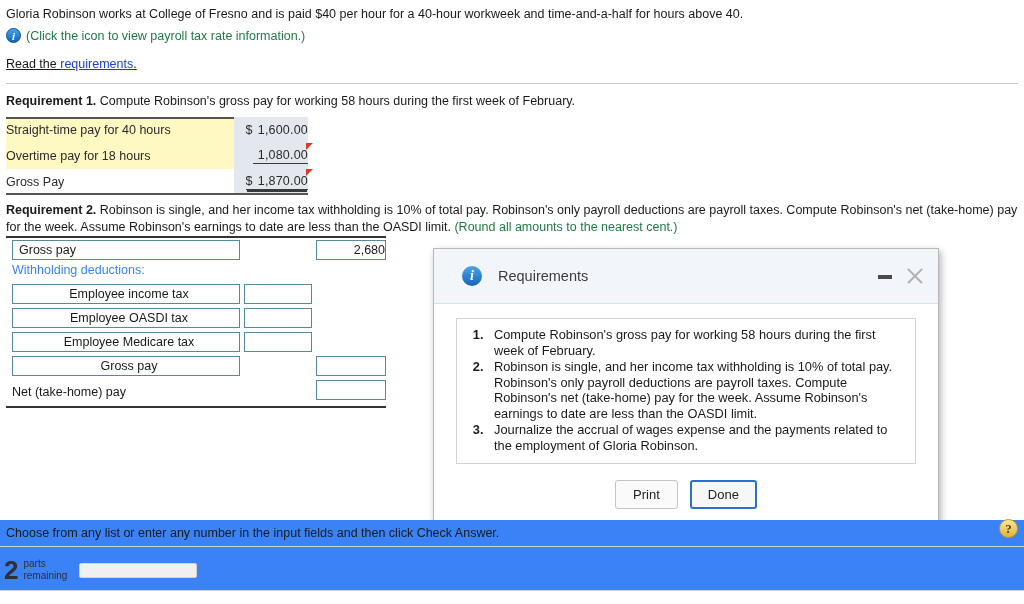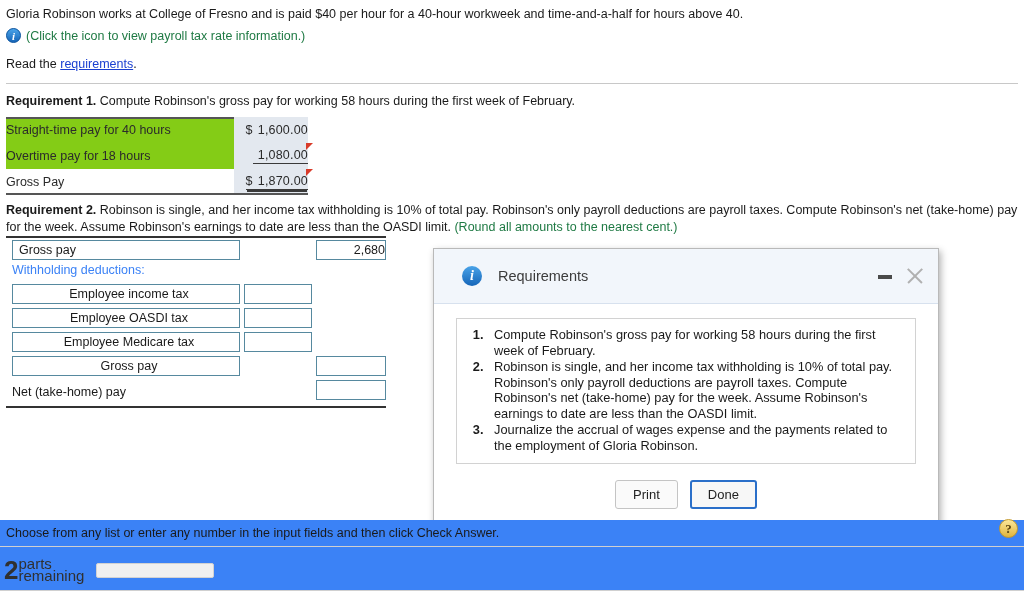--- a/index.html
+++ b/index.html
@@ -20,32 +20,32 @@
   .info-icon {
     width:15px; height:15px; border-radius:50%;
     background:#1f7fd0;
     background-image:linear-gradient(#4aa3e8,#1565b8);
     color:#fff; font-size:11px; font-weight:bold; font-style:italic;
     font-family:"Liberation Serif", serif;
     display:flex; align-items:center; justify-content:center;
     border:1px solid #1458a0; cursor:pointer; flex:0 0 auto;
   }
   .green-note { color:#1f7a44; font-size:12.5px; }
-  .read-line { margin-top:14px; font-size:12.5px; }
+  .read-line { margin-top:14px; font-size:12.5px;text-decoration:underline; }
   .link { color:#1a3fd0; text-decoration:underline; cursor:pointer; }
   .hr-top { position:absolute; left:6px; top:83px; width:1012px; height:1px; background:#c8c8c8; }
 
   
   .req-head { font-size:12.5px; line-height:17px; }
   .req-head b { font-weight:bold; }
   #req1 { position:absolute; left:6px; top:93px; width:1010px; }
 
   table.t1 { border-collapse:collapse; margin-top:7px; }
   table.t1 td { font-size:12.5px; color:#2b2b2b; padding:0; height:26px; vertical-align:middle; }
-  td.lab1 { width:228px; background:#84cc16; padding-left:8px; }
+  td.lab1 { width:228px; background:#fef9c3; padding-left:8px; }
   td.lab1.white { background:#ffffff; }
   td.val1 { width:74px; background:#e3e8ef; text-align:right; padding-right:6px; position:relative; white-space:nowrap; }
   .t1wrap { position:relative; width:302px; }
   .t1-rule-top { position:absolute; left:0; top:0; width:302px; height:2px; background:#555; }
   .t1-rule-bot { position:absolute; left:0; bottom:0; width:302px; height:2px; background:#555; }
   .money { letter-spacing:0.2px; }
   .money .dol { margin-right:5px; }
   .uline { display:inline-block; border-bottom:1px solid #3a3a3a; padding-bottom:1px; }
   .dline { display:inline-block; border-bottom:1px solid #3a3a3a; padding-bottom:1px;
            box-shadow:0 3px 0 -1px #3a3a3a; }
@@ -134,21 +134,21 @@
     background-image:linear-gradient(#fbe79a,#e0b43c);
     border:1px solid #c59a2c; color:#5d4712; font-size:13px; font-weight:bold;
     display:flex; align-items:center; justify-content:center; cursor:pointer;
     font-family:"Liberation Serif", serif;
   }
   .foot-sep { position:absolute; left:0; top:26px; width:1024px; height:1px; background:#d0d0d0; }
   .foot-sep2 { position:absolute; left:0; bottom:0; width:1024px; height:1px; background:#d0d0d0; }
 
   .pr-wrap { position:absolute; left:4px; top:37px; display:flex; align-items:center; }
   .pr-num { font-size:26px; font-weight:bold; color:#303030; line-height:26px; }
-  .pr-txt { font-size:15px; line-height:12.5px; color:#303030; }
+  .pr-txt { font-size:10px; line-height:12.5px; color:#303030; margin-left:5px; }
   .pbar {
     width:118px; height:15px; background:#f0f0f0; border:1px solid #d2d2d2;
     border-radius:2px; margin-left:12px; overflow:hidden;
   }
   .pfill { height:100%; background:#4a86c8; }
 </style>
 </head>
 <body>
 
 <div id="root">

